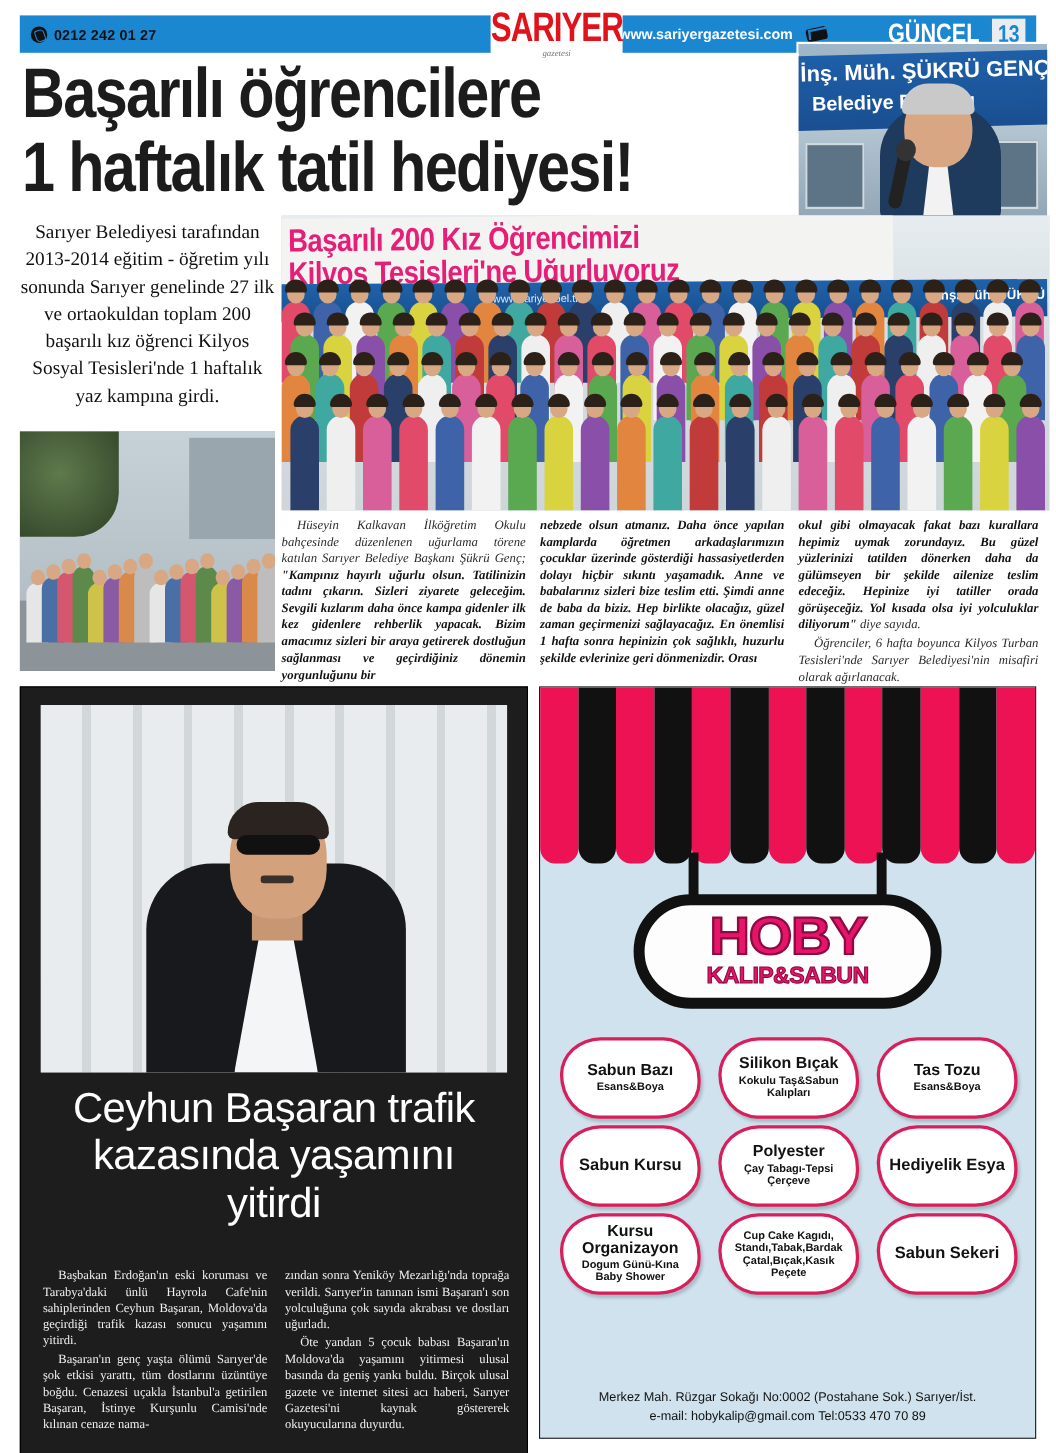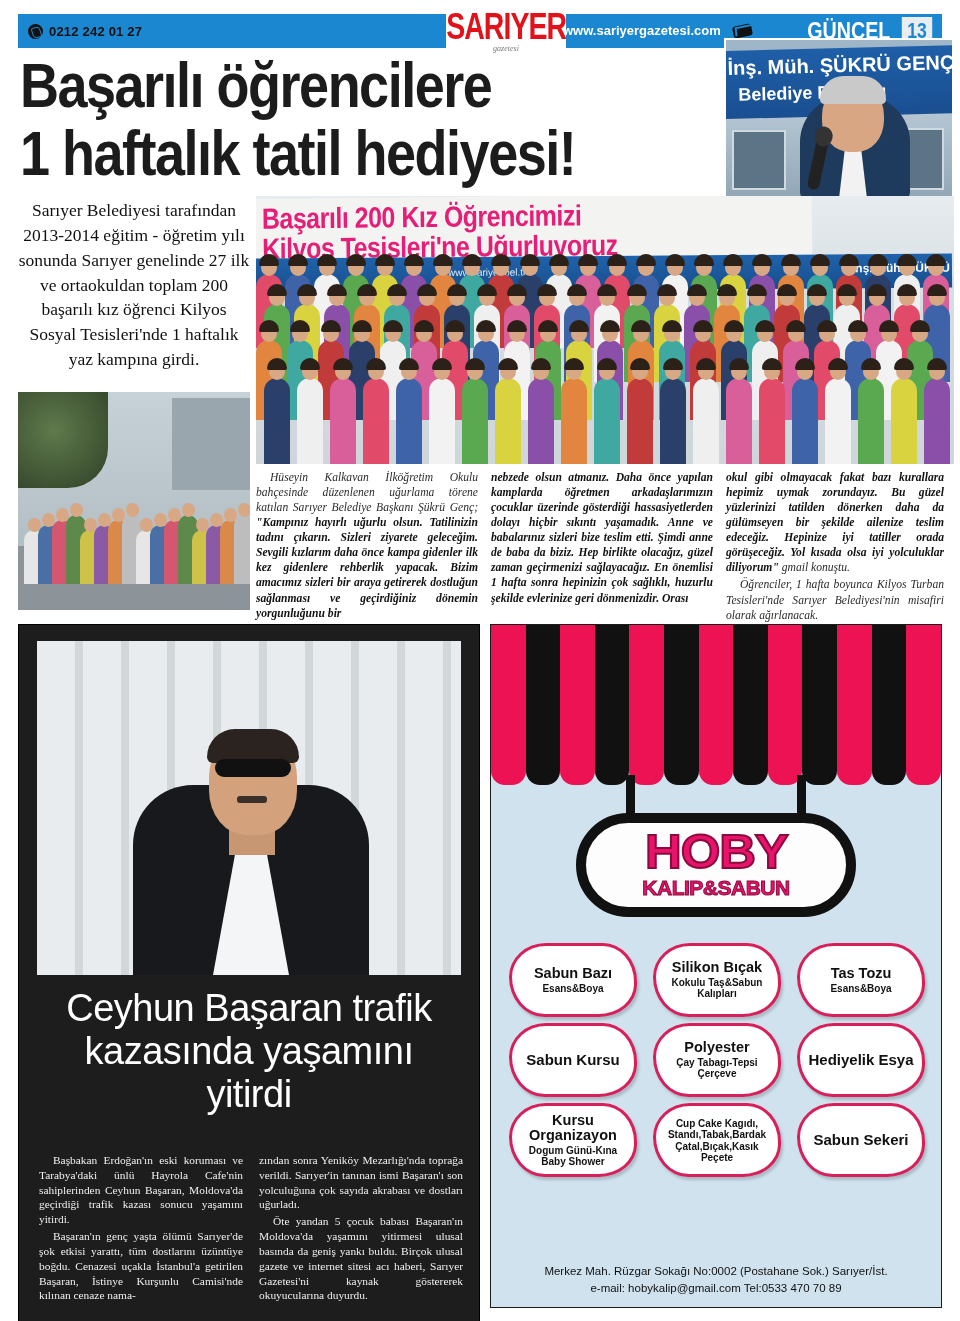--- a/index.html
+++ b/index.html
@@ -497,22 +497,22 @@
     </div>
 </div>
 
 <div class="story-col c1">
   <p><span>Hüseyin Kalkavan İlköğretim Okulu bahçesinde düzenlenen uğurlama törene katılan Sarıyer Belediye Başkanı Şükrü Genç; </span><span class="quote">"Kampınız hayırlı uğurlu olsun. Tatilinizin tadını çıkarın. Sizleri ziyarete geleceğim. Sevgili kızlarım daha önce kampa gidenler ilk kez gidenlere rehberlik yapacak. Bizim amacımız sizleri bir araya getirerek dostluğun sağlanması ve geçirdiğiniz dönemin yorgunluğunu bir</span></p>
 </div>
 <div class="story-col c2">
   <p style="text-indent:0;"><span class="quote">nebzede olsun atmanız. Daha önce yapılan kamplarda öğretmen arkadaşlarımızın çocuklar üzerinde gösterdiği hassasiyetlerden dolayı hiçbir sıkıntı yaşamadık. Anne ve babalarınız sizleri bize teslim etti. Şimdi anne de baba da biziz. Hep birlikte olacağız, güzel zaman geçirmenizi sağlayacağız. En önemlisi 1 hafta sonra hepinizin çok sağlıklı, huzurlu şekilde evlerinize geri dönmenizdir. Orası</span></p>
 </div>
 <div class="story-col c3">
-  <p style="text-indent:0;"><span class="quote">okul gibi olmayacak fakat bazı kurallara hepimiz uymak zorundayız. Bu güzel yüzlerinizi tatilden dönerken daha da gülümseyen bir şekilde ailenize teslim edeceğiz. Hepinize iyi tatiller orada görüşeceğiz. Yol kısada olsa iyi yolculuklar diliyorum"</span><span> gmail konuştu.</span></p>
-  <p>Öğrenciler, 1 hafta boyunca Kilyos Turban Tesisleri'nde Sarıyer Belediyesi'nin misafiri olarak ağırlanacak.</p>
+  <p style="text-indent:0;"><span class="quote">okul gibi olmayacak fakat bazı kurallara hepimiz uymak zorundayız. Bu güzel yüzlerinizi tatilden dönerken daha da gülümseyen bir şekilde ailenize teslim edeceğiz. Hepinize iyi tatiller orada görüşeceğiz. Yol kısada olsa iyi yolculuklar diliyorum"</span><span> diye sayıda.</span></p>
+  <p>Öğrenciler, 6 hafta boyunca Kilyos Turban Tesisleri'nde Sarıyer Belediyesi'nin misafiri olarak ağırlanacak.</p>
 </div>
 
 <div class="obit">
   <div class="obit-photo">
     <div class="op-wall"></div>
     <div class="op-body"></div>
     <div class="op-shirt"></div>
     <div class="op-neck"></div>
     <div class="op-head"></div>
     <div class="op-hair"></div>

